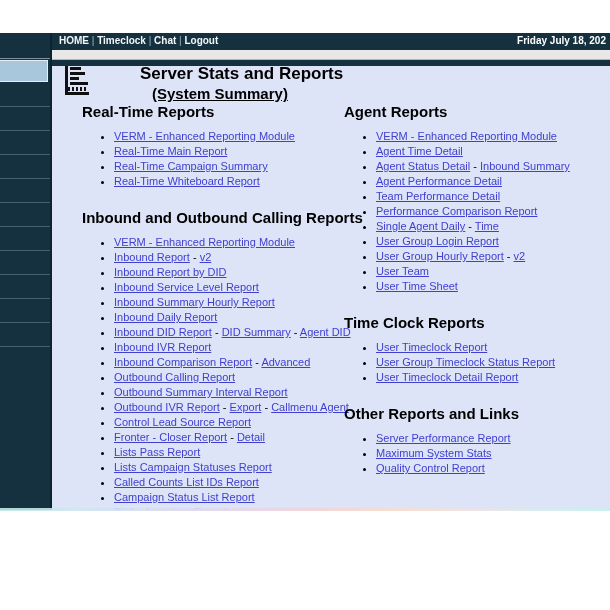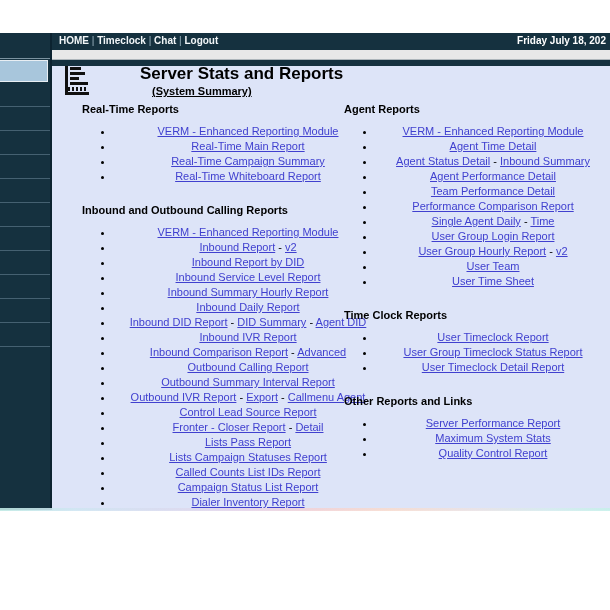--- a/index.html
+++ b/index.html
@@ -142,21 +142,21 @@
     top: 3px;
     font-size: 17px;
     font-weight: bold;
     color: #000000;
     white-space: nowrap;
   }
   #page-header .psub {
     position: absolute;
     left: 100px;
     top: 24px;
-    font-size: 11px;
+    font-size: 15px;
     font-weight: bold;
     color: #000000;
     text-decoration: underline;
     white-space: nowrap;
     text-align: right;
   }
 
   
   #columns {
     position: absolute;
@@ -165,40 +165,39 @@
     width: 558px;
   }
   .col {
     position: absolute;
     top: 0;
   }
   #col-left  { left: 30px;  width: 300px; }
   #col-right { left: 292px; width: 266px; }
 
   .sect-head {
-    font-size: 11px;
+    font-size: 15px;
     font-weight: bold;
     color: #000000;
     margin: 0 0 9px 0;
     white-space: nowrap;
   }
   .sect + .sect { margin-top: 20px; }
 
   ul.rlist {
     margin: 0 0 0 0;
     padding: 0 0 0 32px;
     list-style: disc;
   }
   ul.rlist li {
     font-size: 11px;
     color: #000000;
     line-height: 15px;
     margin: 0 0 0 0;
     white-space: nowrap;
-    text-align: center;
   }
   ul.rlist li::marker { color: #000000; font-size: 11px; }
   a.rlink {
     color: #4040cf;
     text-decoration: underline;
     font-size: 11px;
   }
   .dash { color: #000000; }
 
   

